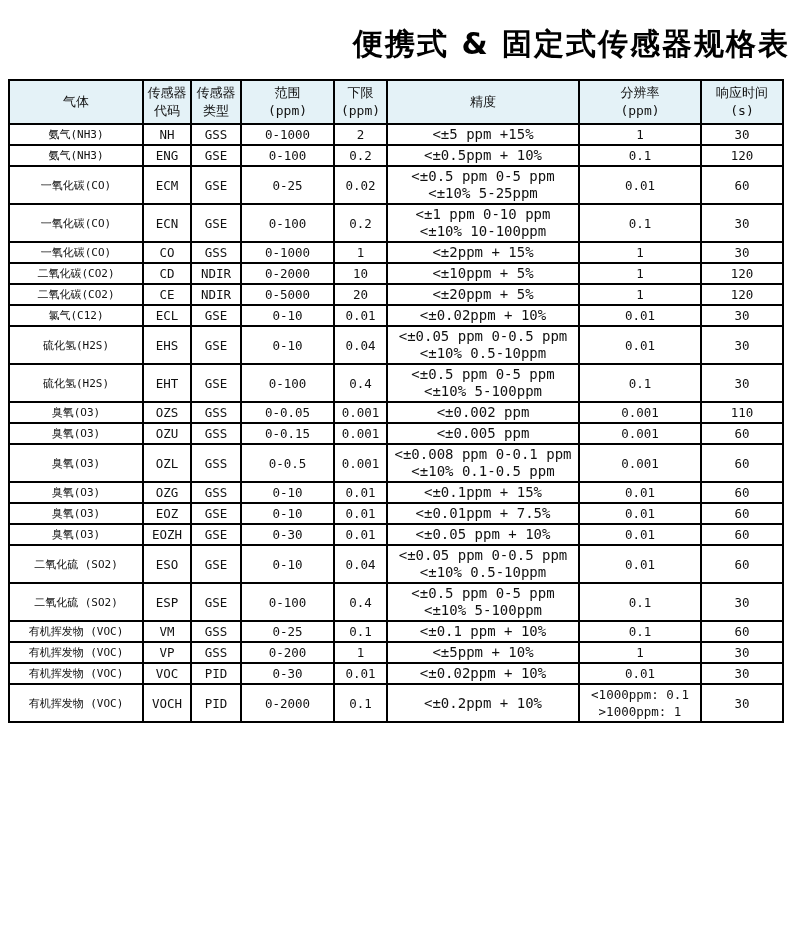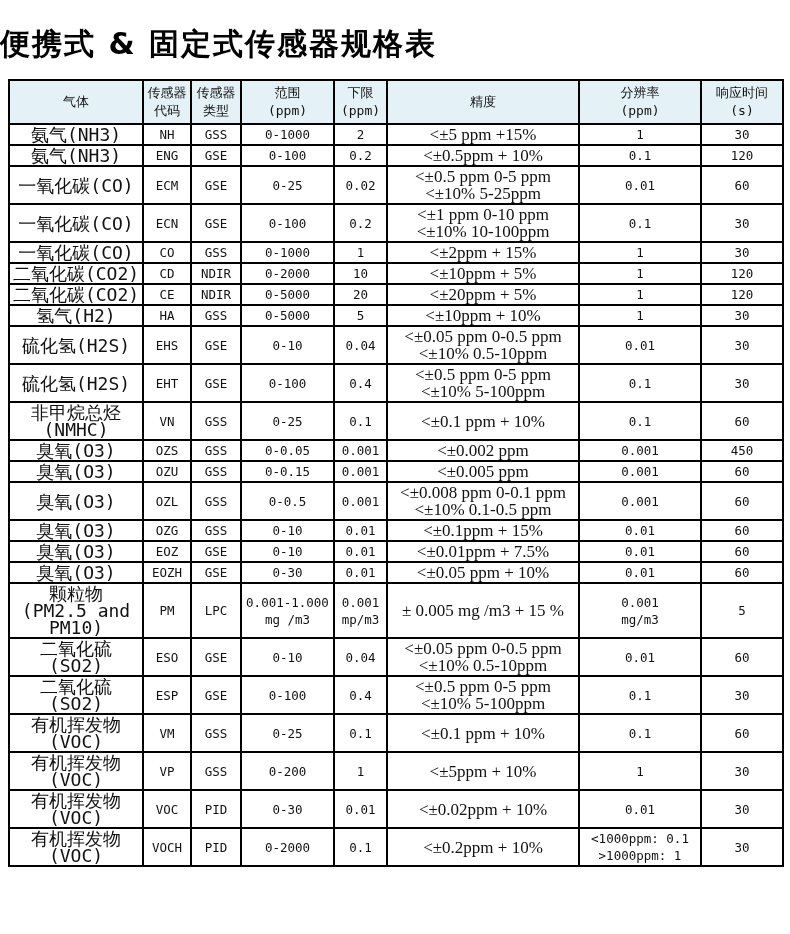--- a/index.html
+++ b/index.html
@@ -9,21 +9,21 @@
   }
   *{box-sizing:border-box;margin:0;padding:0;}
   html,body{background:#ffffff;}
   body{
     width:790px;height:934px;
     font-family:"DejaVu Sans Mono","Liberation Mono",monospace;
     color:var(--text);
     overflow:hidden;
   }
   .title{
-    text-align:left;
+    text-align:right;
     margin:24px 0 14px 0;
     font-family:"DejaVu Sans","Liberation Sans",sans-serif;
     font-weight:bold;
     font-size:30px;
     letter-spacing:2px;
     color:#000;
   }
   table.spec-table{
     margin-left:8px;
     width:774px;
@@ -45,22 +45,22 @@
     line-height:18px;
     height:44px;
     padding:2px 1px;
   }
   .spec-table td{
     font-size:12.5px;
     line-height:17px;
     height:18px;
     padding:1px 2px;
   }
-  .spec-table td.c-gas{font-size:18px;}
-  .spec-table td.c-acc{font-size:17px;font-family:Liberation Serif, serif;}
+  .spec-table td.c-gas{font-size:11px;}
+  .spec-table td.c-acc{font-size:14px;}
 </style>
 </head>
 <body>
 
 <div class="page">
   <h1 class="title">便携式 &amp; 固定式传感器规格表</h1>
 
   <table class="spec-table">
     <colgroup>
       <col style="width:134px">
@@ -163,32 +163,32 @@
     <td class="c-gas">二氧化碳(CO2)</td>
     <td>CE</td>
     <td>NDIR</td>
     <td>0-5000</td>
     <td>20</td>
     <td class="c-acc">&lt;±20ppm + 5%</td>
     <td>1</td>
     <td>120</td>
   </tr>
 
-
-
-  <tr>
-    <td class="c-gas">氢气(H2)</td>
-    <td>HA</td>
-    <td>GSS</td>
-    <td>0-5000</td>
-    <td>5</td>
-    <td class="c-acc">&lt;±10ppm + 10%</td>
-    <td>1</td>
-    <td>30</td>
-  </tr>
+  <tr>
+    <td class="c-gas">氯气(C12)</td>
+    <td>ECL</td>
+    <td>GSE</td>
+    <td>0-10</td>
+    <td>0.01</td>
+    <td class="c-acc">&lt;±0.02ppm + 10%</td>
+    <td>0.01</td>
+    <td>30</td>
+  </tr>
+
+
 
 
   <tr>
     <td class="c-gas">硫化氢(H2S)</td>
     <td>EHS</td>
     <td>GSE</td>
     <td>0-10</td>
     <td>0.04</td>
     <td class="c-acc">&lt;±0.05 ppm 0-0.5 ppm
 &lt;±10% 0.5-10ppm</td>
@@ -202,40 +202,30 @@
     <td>GSE</td>
     <td>0-100</td>
     <td>0.4</td>
     <td class="c-acc">&lt;±0.5 ppm 0-5 ppm
 &lt;±10% 5-100ppm</td>
     <td>0.1</td>
     <td>30</td>
   </tr>
 
 
-  <tr>
-    <td class="c-gas">非甲烷总烃(NMHC)</td>
-    <td>VN</td>
-    <td>GSS</td>
-    <td>0-25</td>
-    <td>0.1</td>
-    <td class="c-acc">&lt;±0.1 ppm + 10%</td>
-    <td>0.1</td>
-    <td>60</td>
-  </tr>
 
   <tr>
     <td class="c-gas">臭氧(O3)</td>
     <td>OZS</td>
     <td>GSS</td>
     <td>0-0.05</td>
     <td>0.001</td>
     <td class="c-acc">&lt;±0.002 ppm</td>
     <td>0.001</td>
-    <td>450</td>
+    <td>110</td>
   </tr>
 
   <tr>
     <td class="c-gas">臭氧(O3)</td>
     <td>OZU</td>
     <td>GSS</td>
     <td>0-0.15</td>
     <td>0.001</td>
     <td class="c-acc">&lt;±0.005 ppm</td>
     <td>0.001</td>
@@ -280,34 +270,20 @@
     <td class="c-gas">臭氧(O3)</td>
     <td>EOZH</td>
     <td>GSE</td>
     <td>0-30</td>
     <td>0.01</td>
     <td class="c-acc">&lt;±0.05 ppm + 10%</td>
     <td>0.01</td>
     <td>60</td>
   </tr>
 
-  <tr>
-    <td class="c-gas">颗粒物
-(PM2.5 and PM10)</td>
-    <td>PM</td>
-    <td>LPC</td>
-    <td>0.001-1.000
-mg /m3</td>
-    <td>0.001
-mp/m3</td>
-    <td class="c-acc">± 0.005 mg /m3 + 15 %</td>
-    <td>0.001
-mg/m3</td>
-    <td>5</td>
-  </tr>
 
 
   <tr>
     <td class="c-gas">二氧化硫 (SO2)</td>
     <td>ESO</td>
     <td>GSE</td>
     <td>0-10</td>
     <td>0.04</td>
     <td class="c-acc">&lt;±0.05 ppm 0-0.5 ppm
 &lt;±10% 0.5-10ppm</td>

